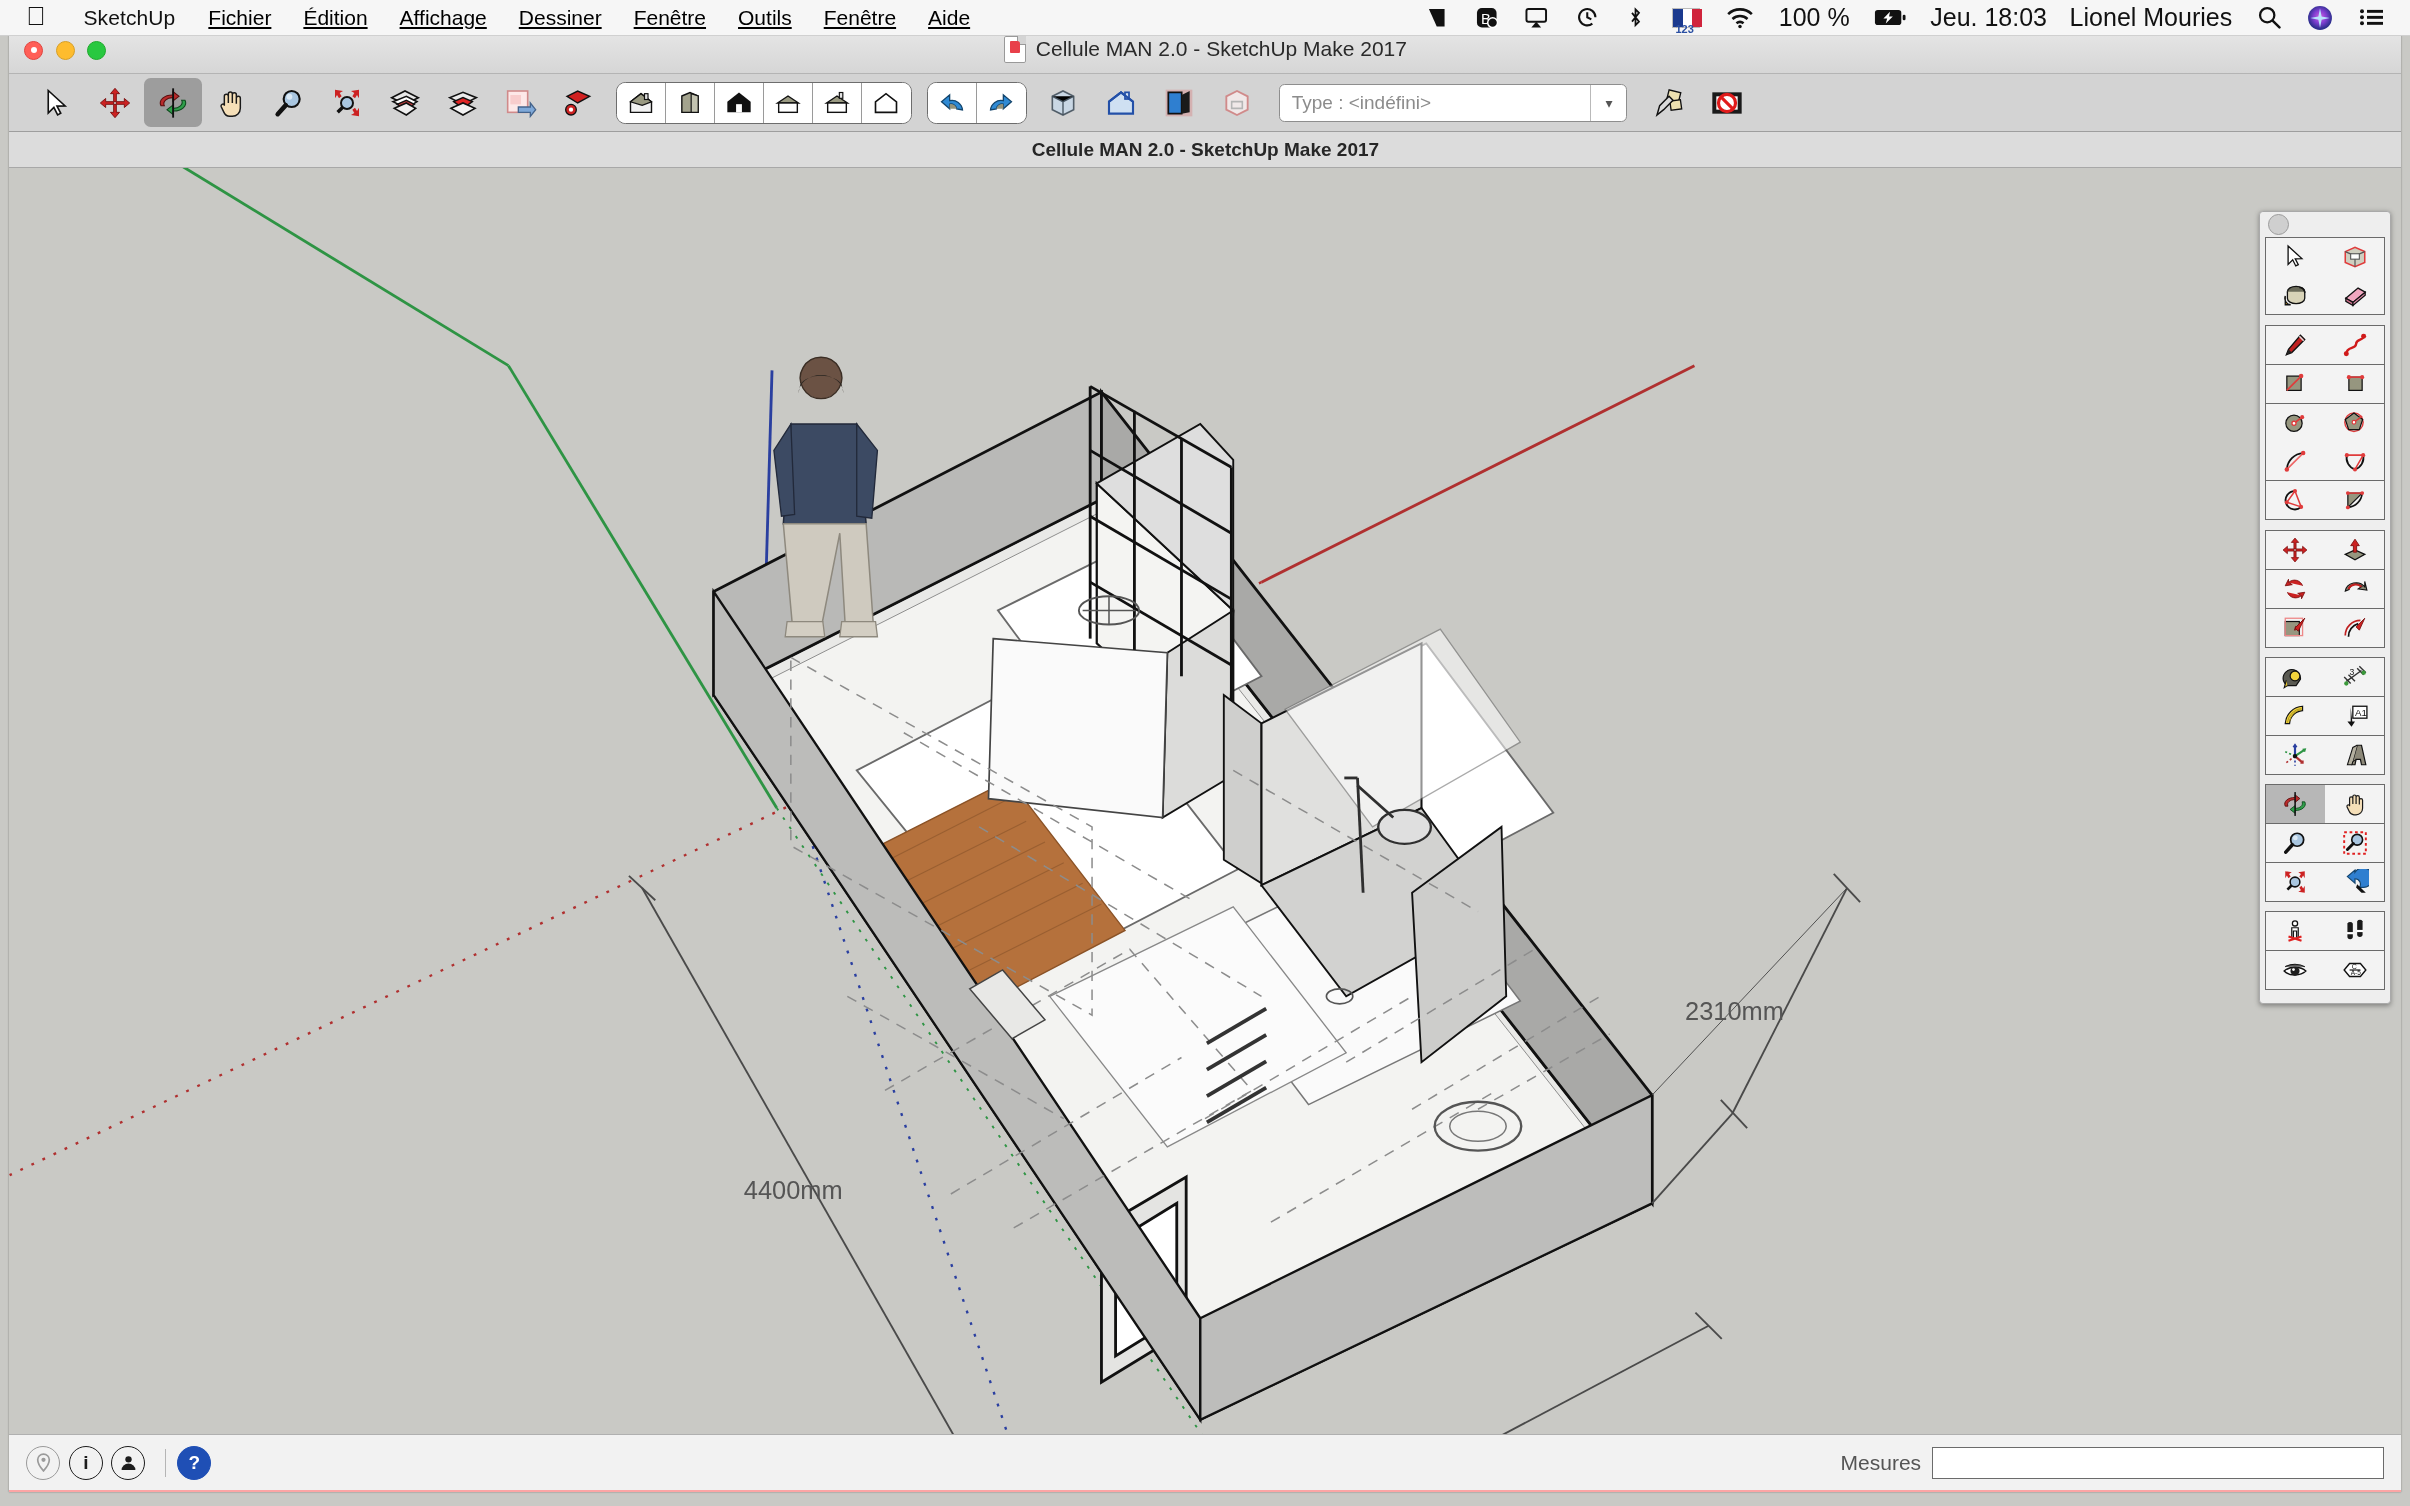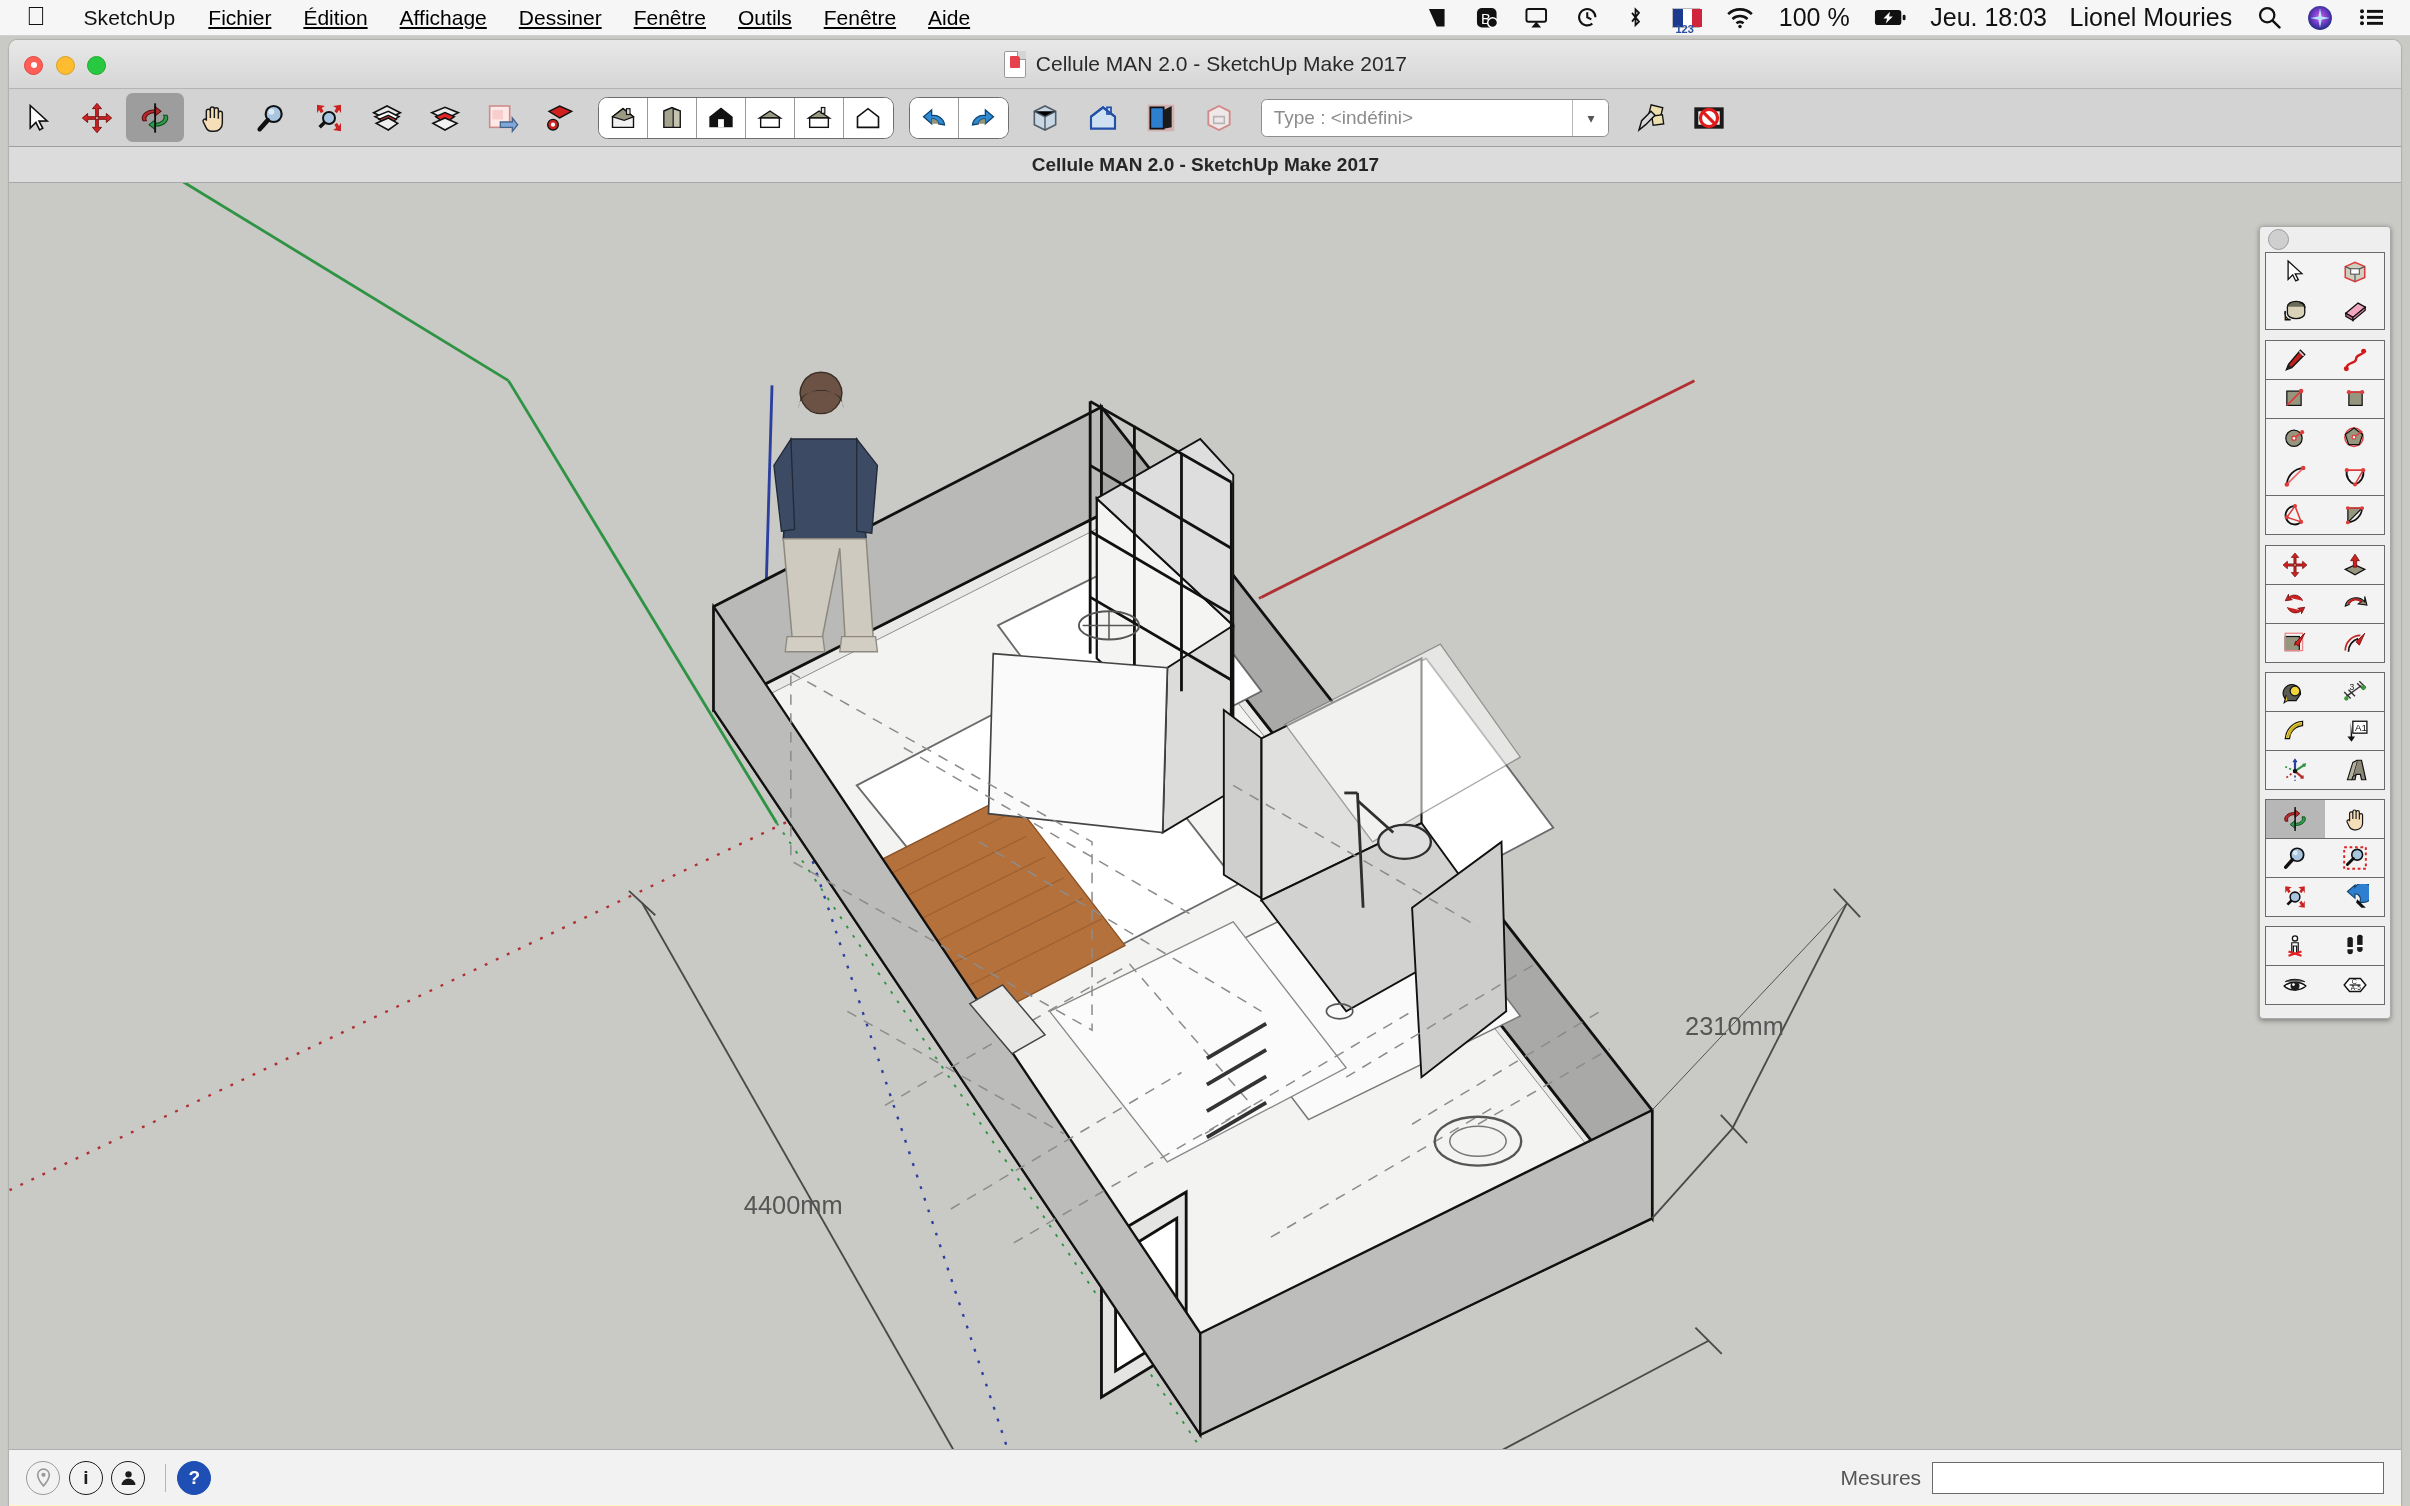--- a/index.html
+++ b/index.html
@@ -27,23 +27,23 @@
   .mb-text { font-size:25px; color:#111; padding:0 11.3px; white-space:nowrap;}
   .flagico { width:28px; height:20px; position:relative; border:0.9px solid #bbb; }
   .flagico i { position:absolute; top:0; bottom:0; width:9.4px; display:block;}
   .flagico i:nth-child(1){ left:0; background:#1b3a8f;}
   .flagico i:nth-child(2){ left:9.4px; background:#fff;}
   .flagico i:nth-child(3){ left:19px; background:#d0243c;}
   .flag-123 { position:absolute; bottom:-8.5px; left:2px; font-size:11px; color:#2a4fa2; font-weight:bold;}
 
   
   #window {
-    position:absolute; top:40px; left:9.4px;
+    position:absolute; top:25px; left:9.4px;
     width:2392px; height:1467px;
-    background:#fef9c3;
+    background:#fca5a5;
     border-radius:8.5px 8.5px 0 0;
     box-shadow:0 0 1.9px rgba(0,0,0,.45);
     overflow:hidden;
   }
   #titlebar {
     position:relative; height:49px;
     background:linear-gradient(#e8e8e8,#d6d6d6);
     border-bottom:0.9px solid #b4b4b4;
     display:flex; align-items:center; justify-content:center;
   }
@@ -56,21 +56,21 @@
   .title-wrap { display:flex; align-items:center; gap:9.4px;}
   .doc-ico { width:22.6px; height:27px; background:#fff; border:0.9px solid #999; border-radius:1.9px; position:relative;}
   .doc-ico::before{content:""; position:absolute; right:-0.9px; top:-0.9px; width:8.5px;height:8.5px;background:#d4d4d4;border-left:0.9px solid #999;border-bottom:0.9px solid #999;}
   .doc-ico::after{content:""; position:absolute; left:4.7px; top:4.7px; width:10.4px;height:12.2px;background:#e8404a; border-radius:0.9px 2.8px 0.9px 0.9px;}
   .title-txt { font-size:21px; color:#2a2a2a; font-weight:400;}
 
   
   #toolbar {
     height:58px; background:#d3d3d3;
     border-bottom:0.9px solid #9e9e9e;
-    display:flex; align-items:center; padding-left:1px; gap:0;
+    display:flex; align-items:center; padding-left:19px; gap:0;
   }
   .tbtn { width:58px; height:49px; display:flex; align-items:center; justify-content:center; border-radius:6.6px; cursor:default;}
   .tbtn.active { background:#9d9d9d; }
   .tgroup { display:flex; border:1.9px solid #6d6d6d; border-radius:9.4px; overflow:hidden; margin:0 7.5px; background:#fff;}
   .tgroup .tbtn { width:49px; height:40px; border-radius:0; border-right:0.9px solid #9a9a9a; background:#fff;}
   .tgroup .tbtn:last-child{border-right:none;}
   #typefield {
     width:348px; height:38px; margin-left:13px;
     background:#fff; border:0.9px solid #8e8e8e; border-radius:5.6px;
     display:flex; align-items:center;

